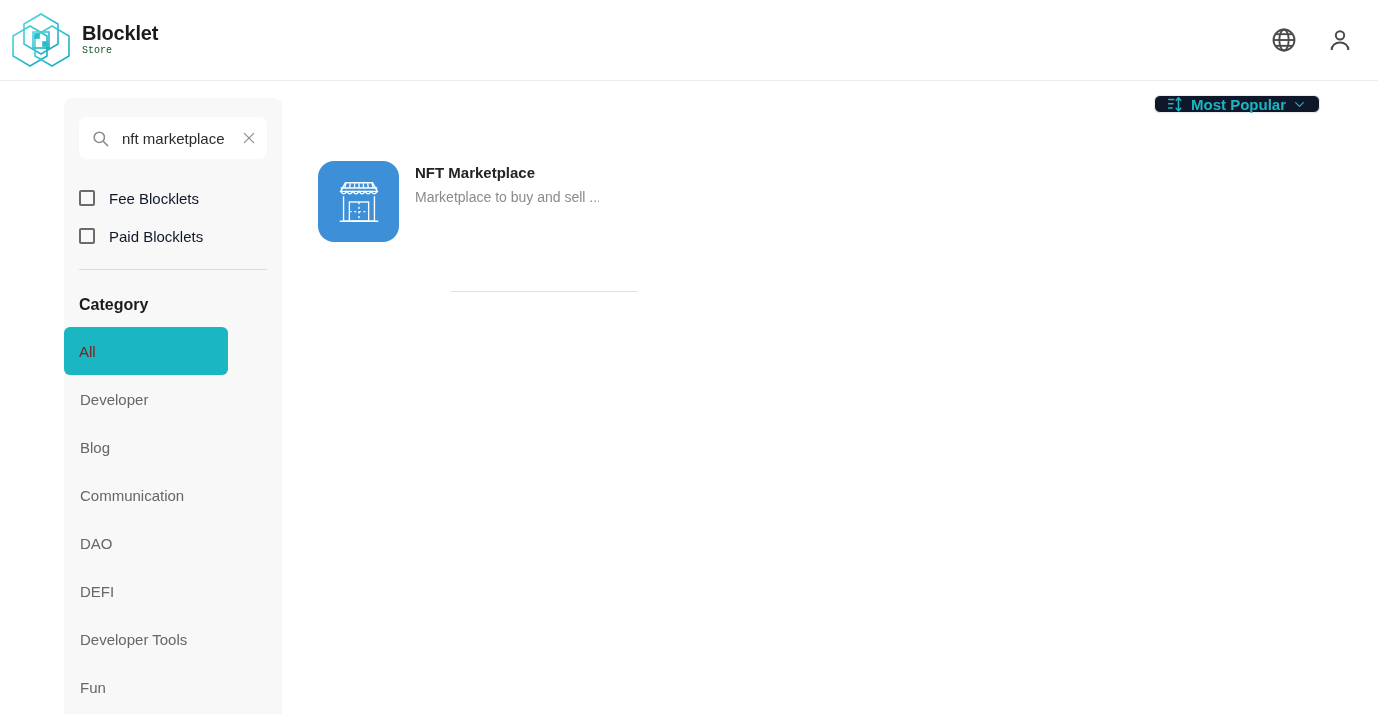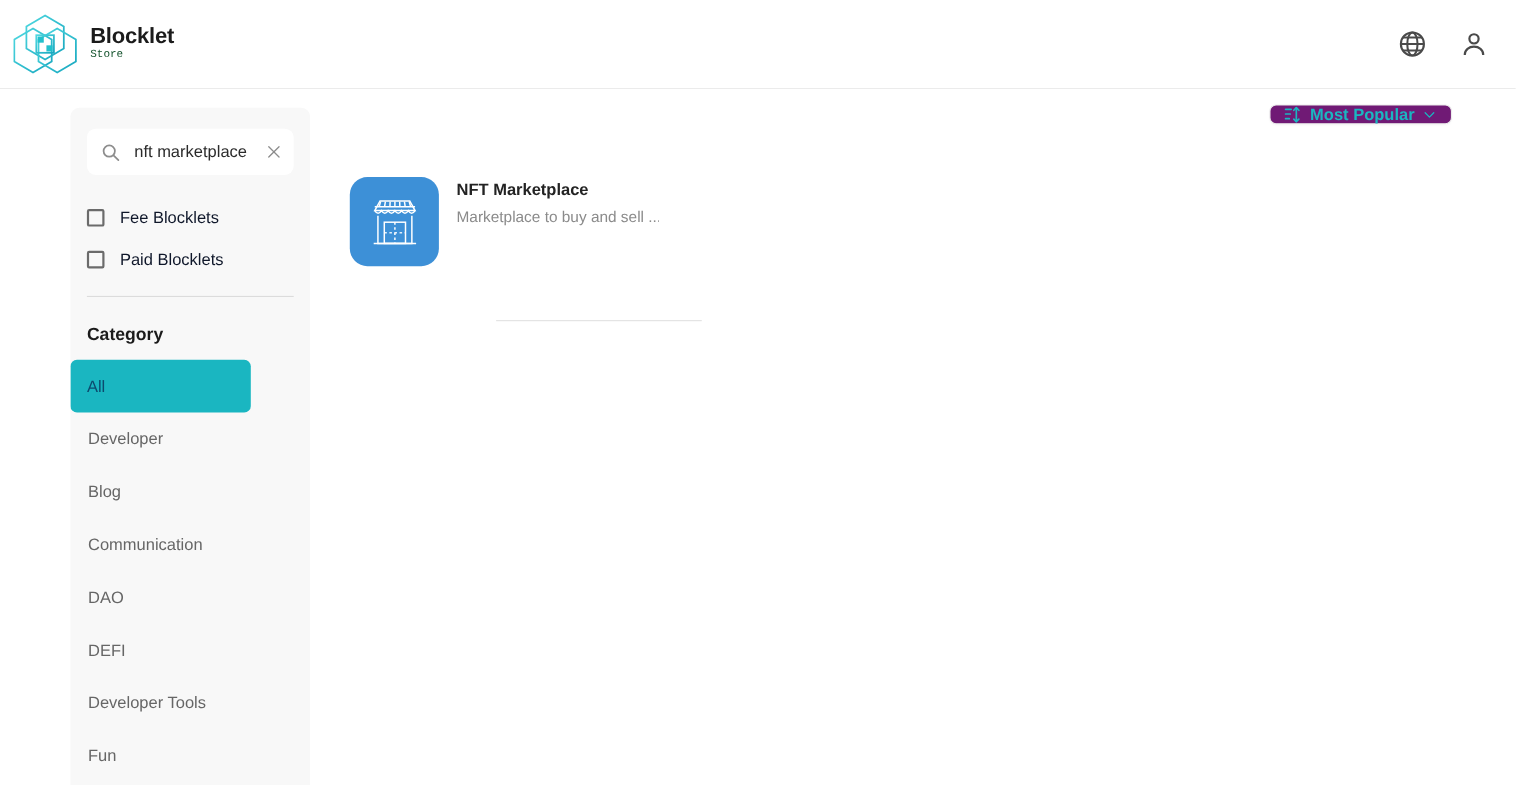--- a/index.html
+++ b/index.html
@@ -138,21 +138,21 @@
     align-items: center;
     padding: 0 15px;
     font-size: 15px;
     color: #666666;
     cursor: pointer;
     border-radius: 6px;
     margin: 0 1px;
   }
   .cat-item.active {
     background: #1ab6c1;
-    color: #0c4a6e;
+    color: #7f1d1d;
     margin: 0 -63px 0 0;
     padding-left: 15px;
     border-radius: 6px;
     width: 164px;
   }
 
   
   .main {
     position: absolute;
     left: 282px;
@@ -166,21 +166,21 @@
     position: absolute;
     right: 58px;
     top: 14px;
   }
   .sort-btn {
     display: inline-flex;
     align-items: center;
     gap: 7px;
     height: 18px;
     padding: 0 13px 0 12px;
-    background: #701a75;
+    background: #0f172a;
     border: 1px solid #ececec;
     border-radius: 6px;
     color: #1ab6c1;
     font-size: 15px;
     font-weight: bold;
     cursor: pointer;
     box-shadow: 0 1px 2px rgba(0,0,0,0.03);
   }
   .sort-icon { width: 17px; height: 17px; flex: 0 0 17px; color: #1ab6c1; }
   .chev { width: 13px; height: 13px; flex: 0 0 13px; color: #1ab6c1; }

